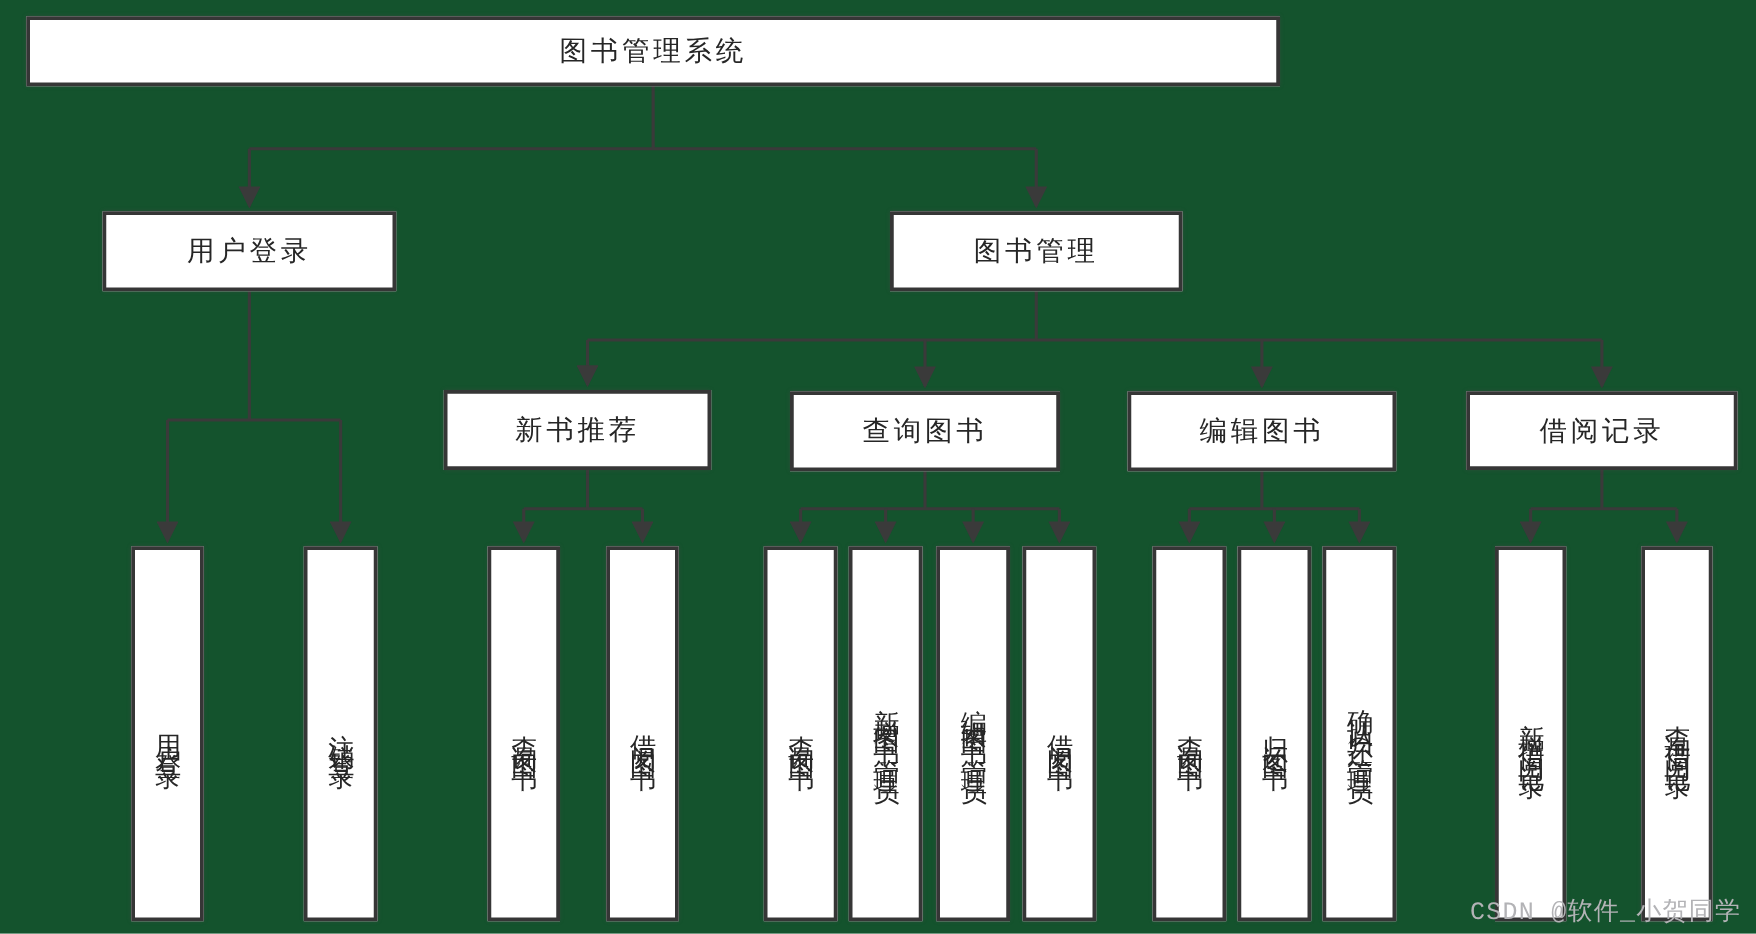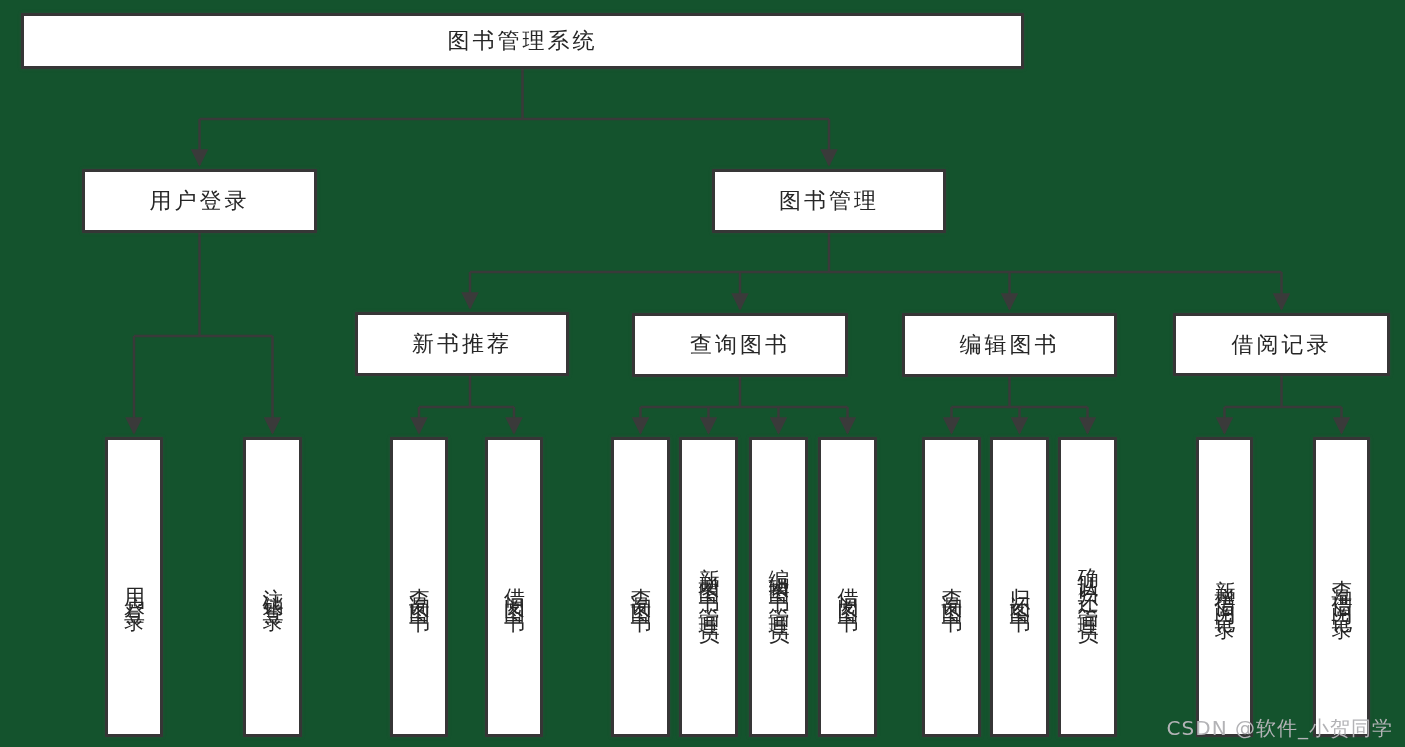--- a/index.html
+++ b/index.html
@@ -46,20 +46,21 @@
   }
   #watermark {
     position: absolute;
     right: 12px;
     bottom: 5px;
     font-size: 20px;
     letter-spacing: 1px;
     color: #b3b3b6;
     z-index: 3;
     white-space: nowrap;
+    font-family: Liberation Mono, monospace;
   }
 </style>
 </head>
 <body>
 
 <div id="canvas">
 
   <svg id="connectors" viewBox="0 0 1405 747" xmlns="http://www.w3.org/2000/svg" aria-hidden="true">
     <defs>
       <marker id="arrow" viewBox="0 0 10 10" refX="9" refY="5" markerWidth="8" markerHeight="7" orient="auto" markerUnits="strokeWidth">

